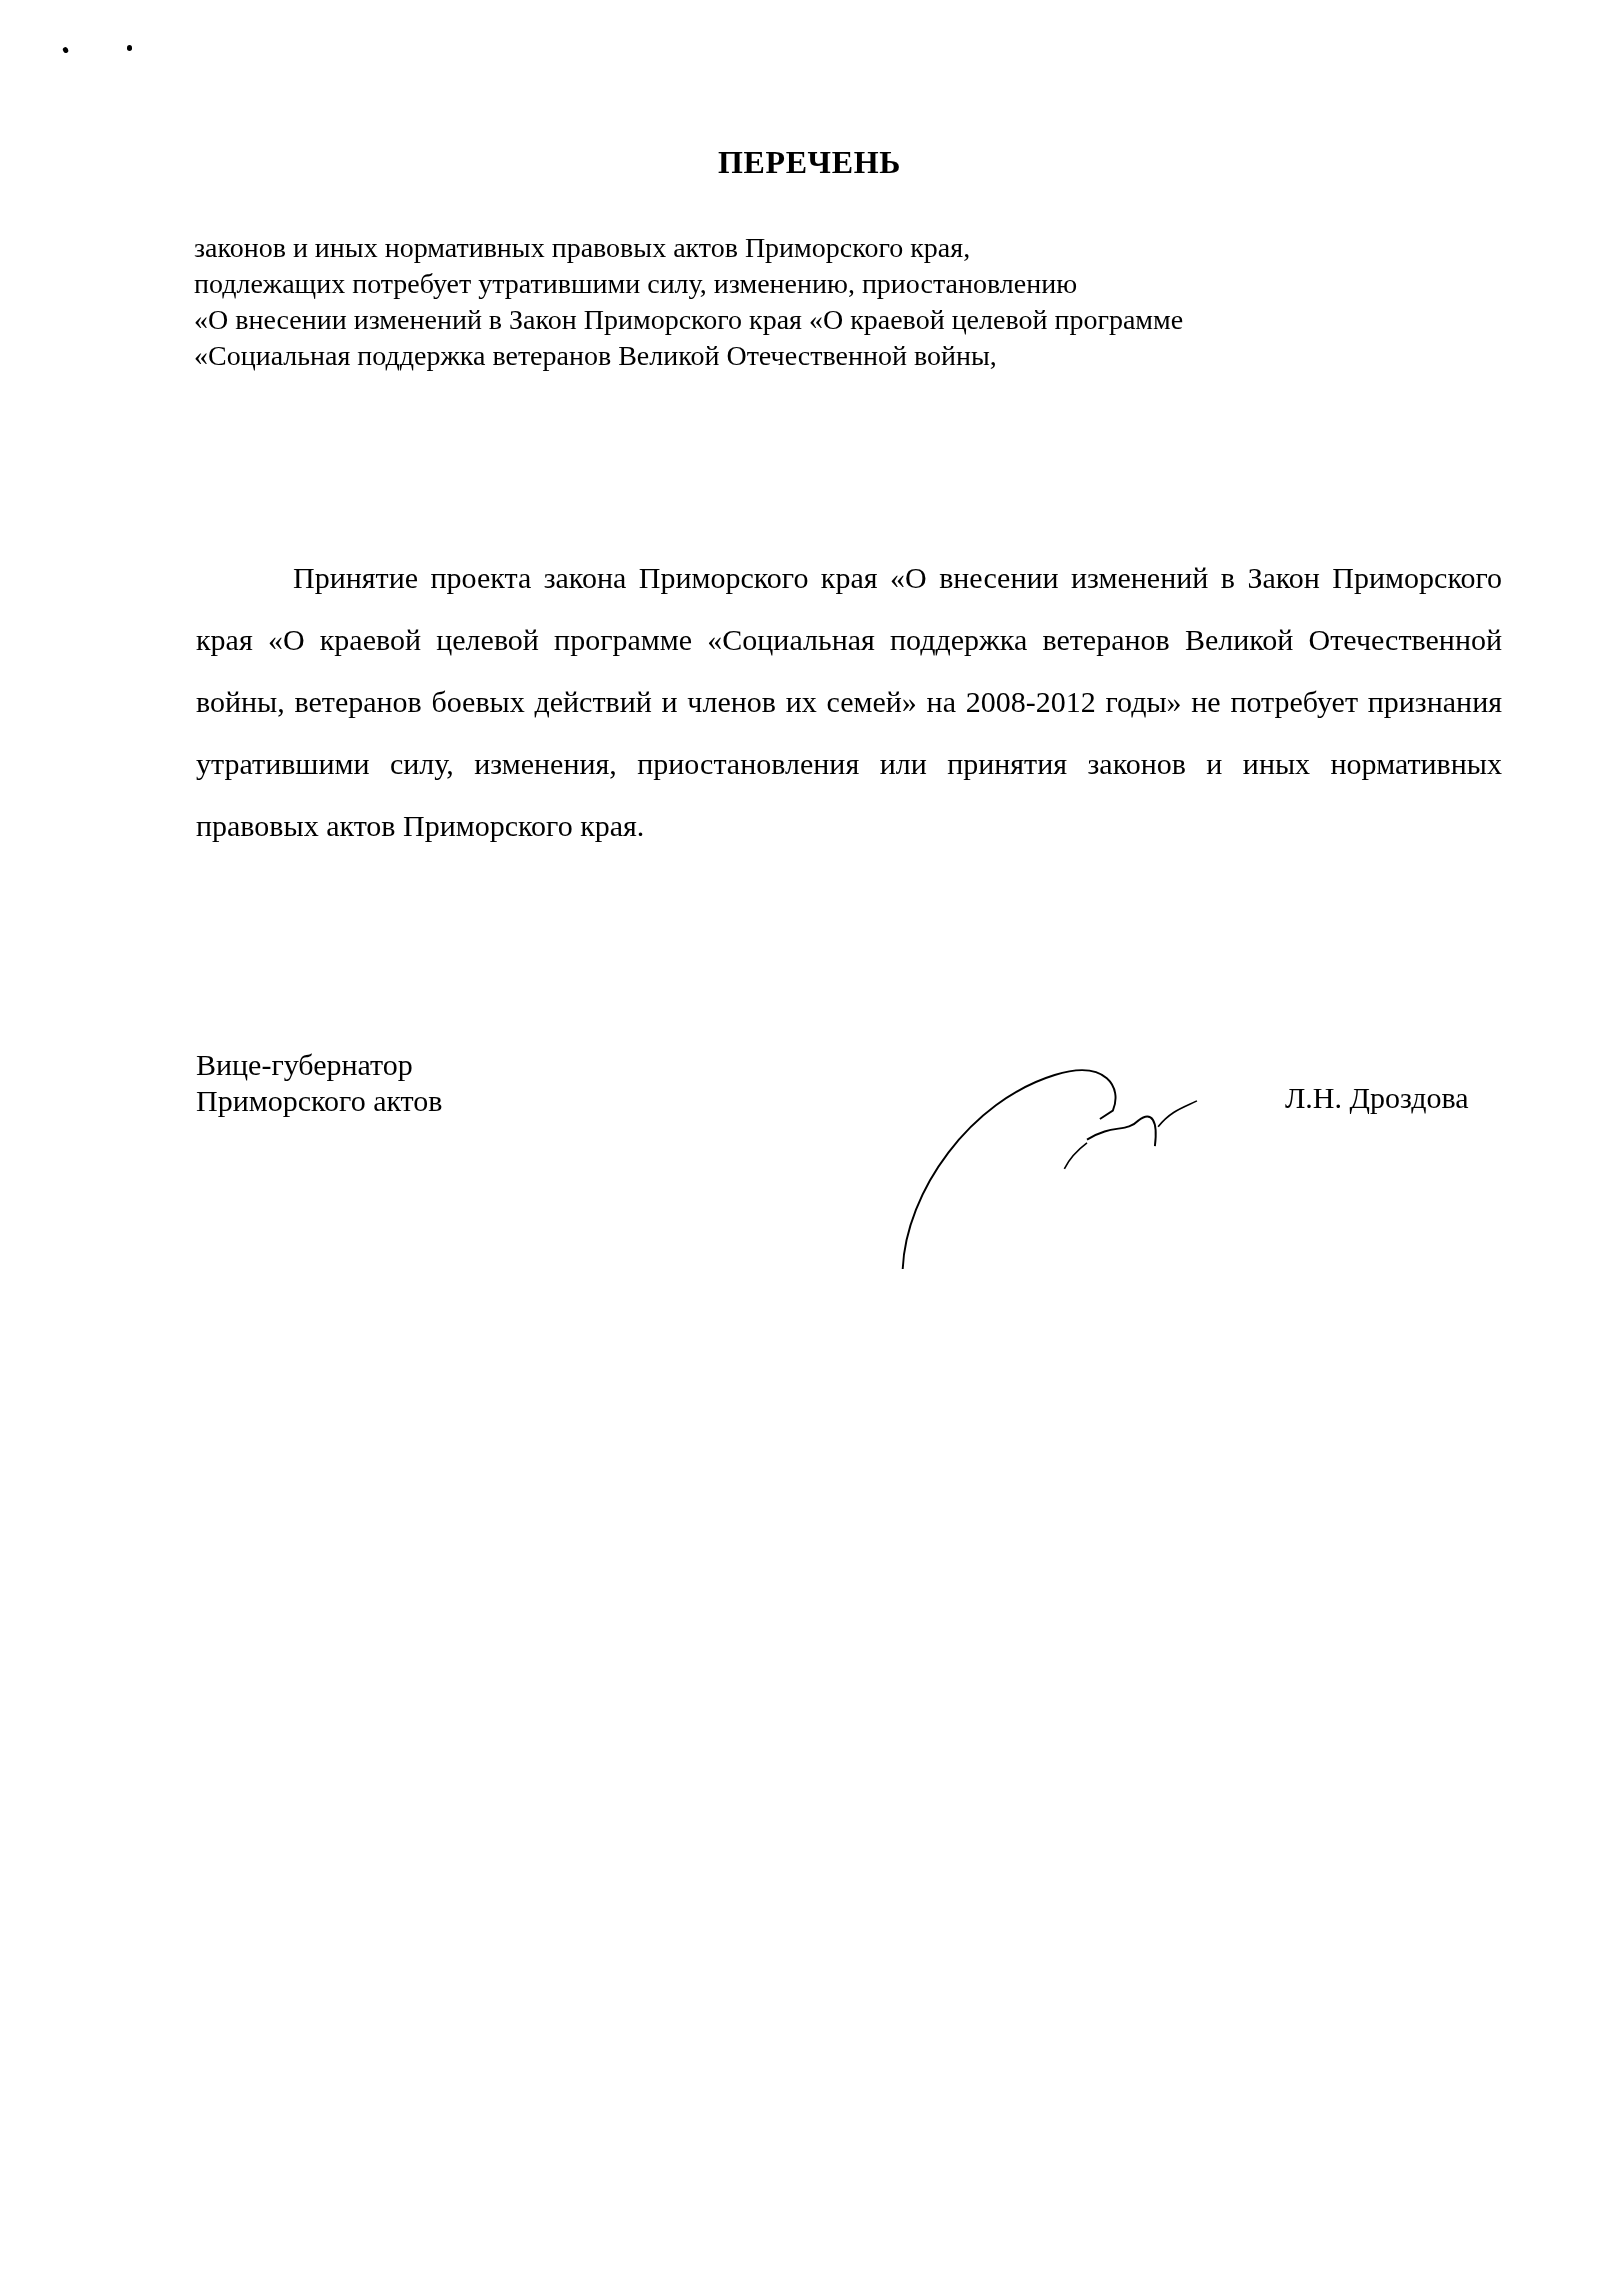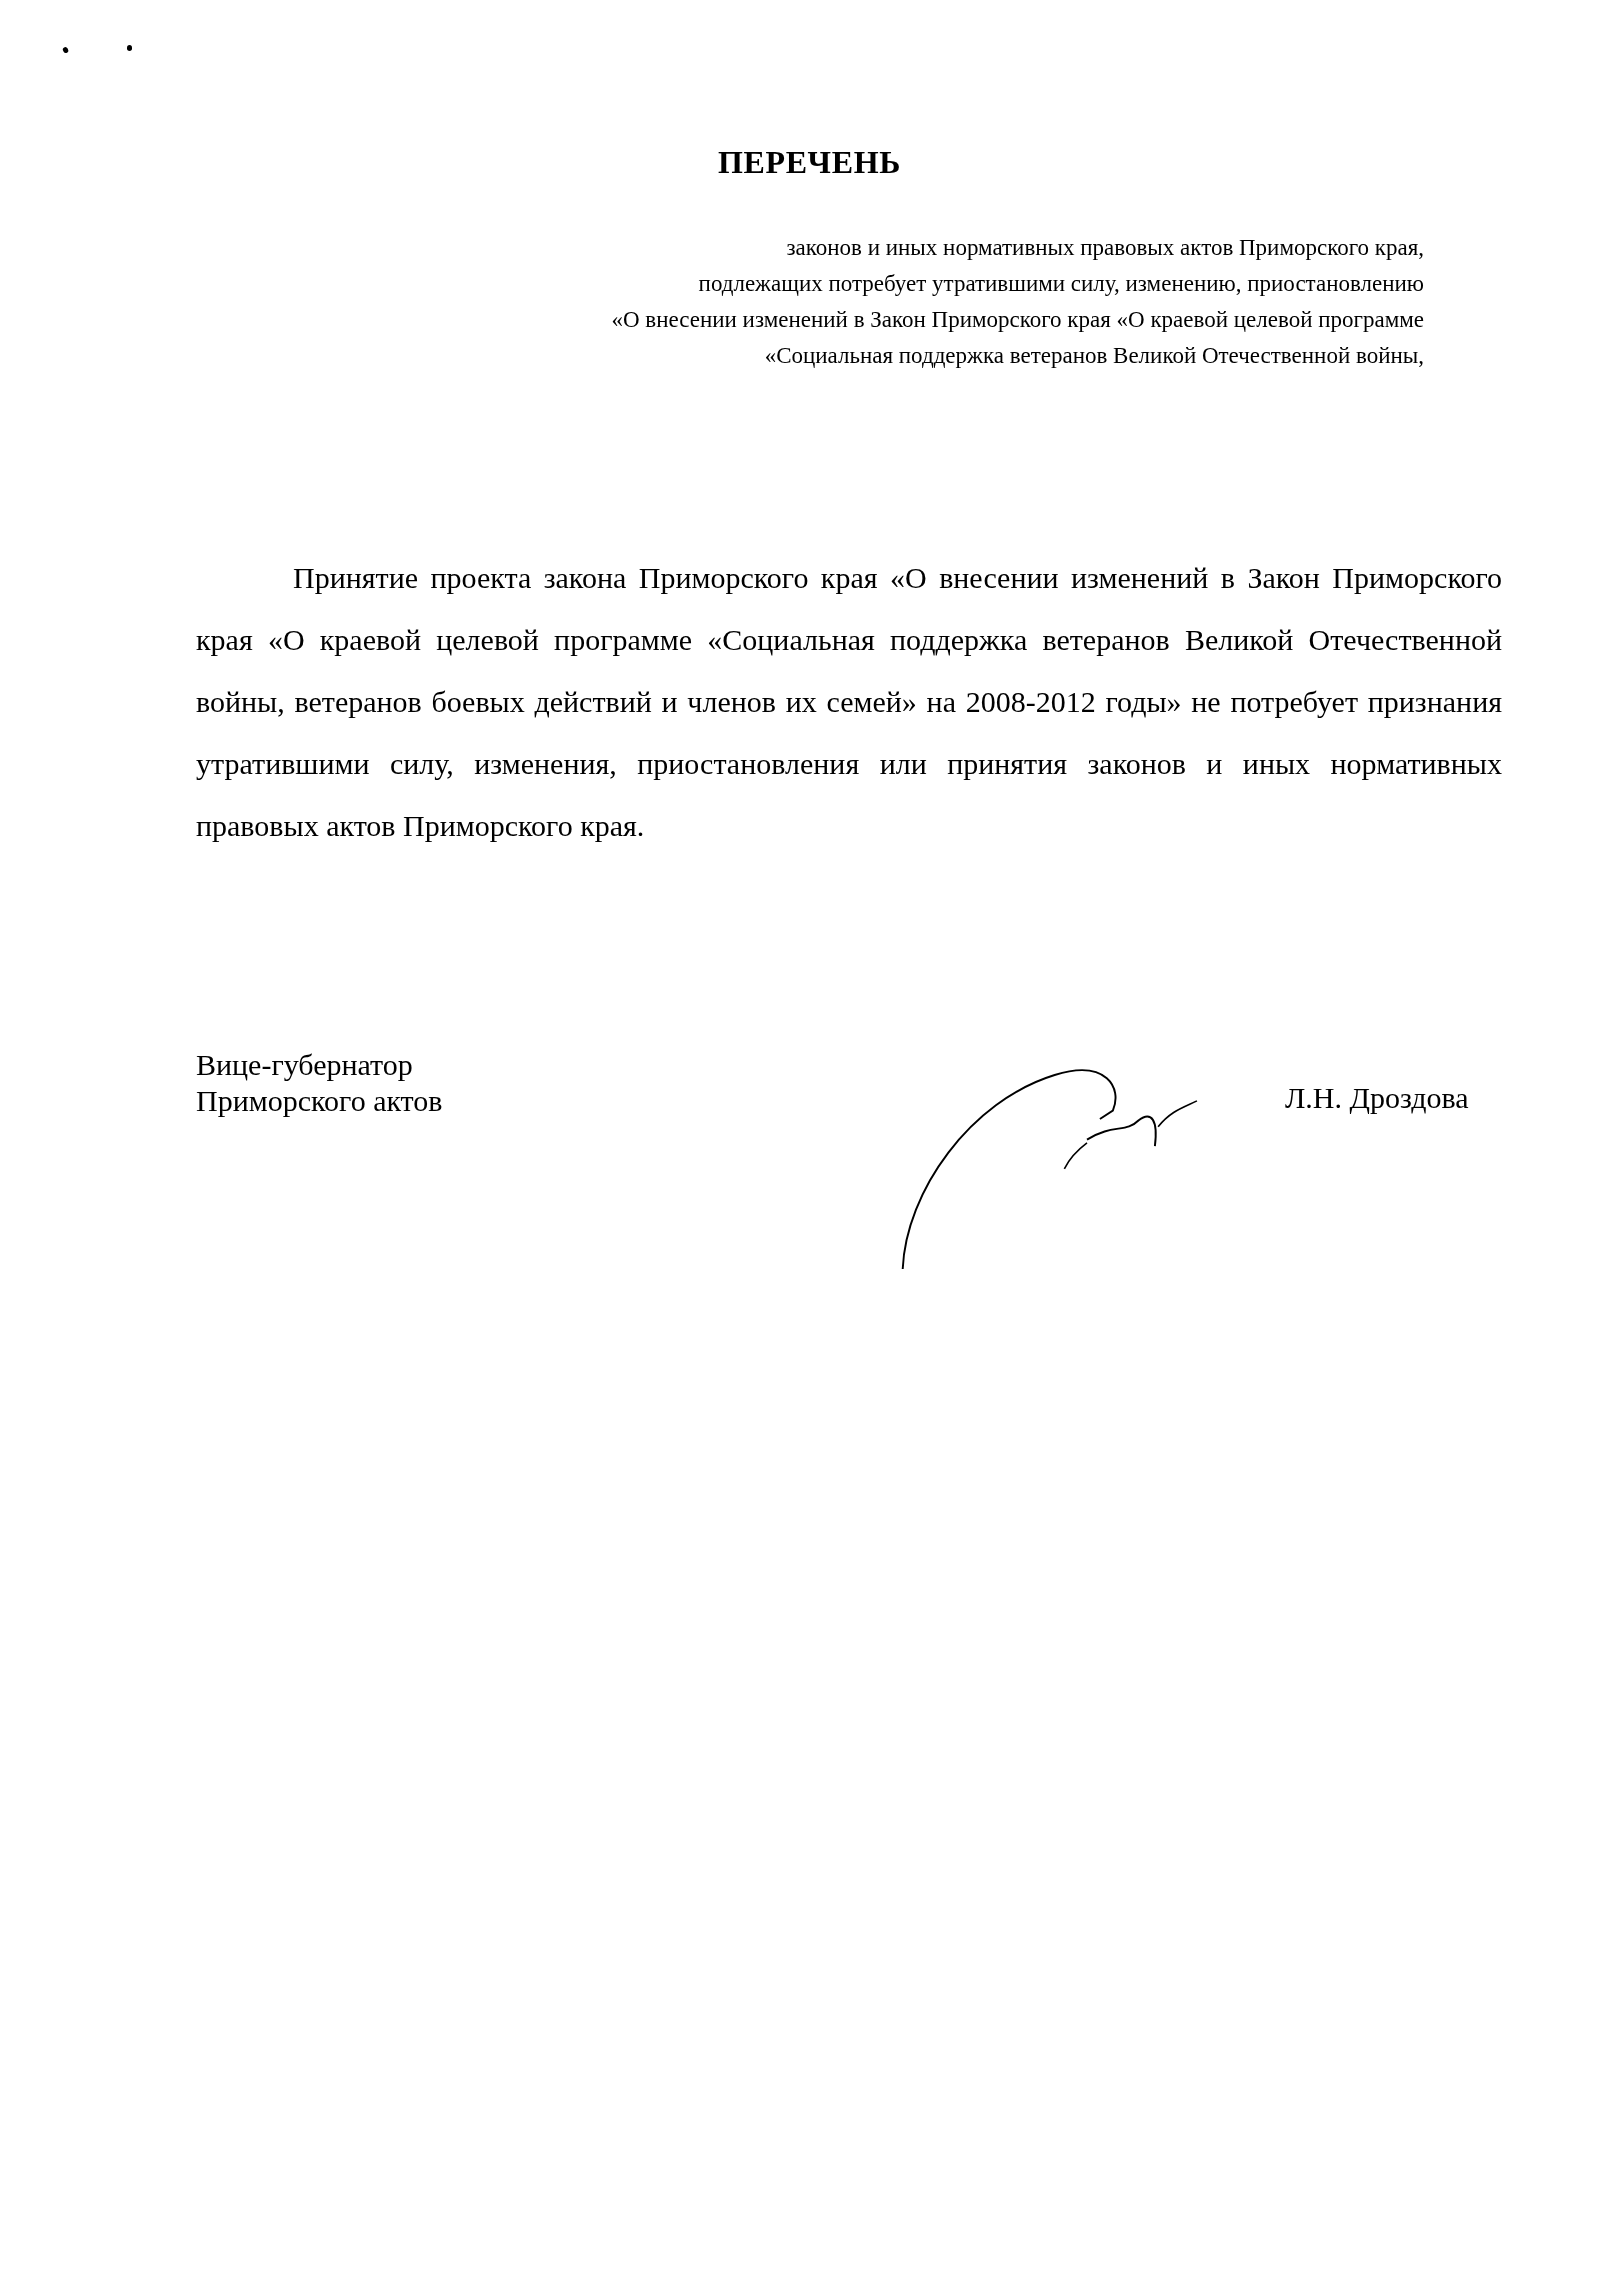--- a/index.html
+++ b/index.html
@@ -4,22 +4,22 @@
   <style>
     html, body { margin: 0; padding: 0; background: #ffffff; }
     body { width: 1619px; height: 2273px; position: relative; overflow: hidden;
            font-family: "Liberation Serif", "DejaVu Serif", serif; color: #000; }
     .page { position: absolute; left: 0; top: 0; width: 1619px; height: 1640px; }
     .speck { position: absolute; width: 5.2px; height: 5.8px; background: #000; border-radius: 50%; }
     .speck.s1 { left: 63px; top: 47px; transform: rotate(-30deg); }
     .speck.s2 { left: 127px; top: 45px; }
     .title { position: absolute; left: 0; width: 1619px; top: 144px; text-align: center;
              font-weight: bold; font-size: 32px; letter-spacing: 0.6px; }
-    .subtitle { position: absolute; left: 194px; width: 1230px; top: 230px; text-align: right;
-                font-size: 23px; line-height: 36px; }
+    .subtitle { position: absolute; left: 194px; width: 1230px; top: 230px; text-align: left;
+                font-size: 28px; line-height: 36px; }
     .subtitle div { white-space: nowrap; }
     .body-para { position: absolute; left: 196px; width: 1306px; top: 547px;
                  font-size: 30px; line-height: 62px; text-align: justify; text-indent: 97px; }
     .sig-left { position: absolute; left: 196px; top: 1047px; font-size: 30px; line-height: 36px; }
     .sig-name { position: absolute; left: 1285px; top: 1081px; font-size: 30px; white-space: nowrap; text-align: center; }
     .signature { position: absolute; left: 893px; top: 1062px; width: 388px; height: 220px; }
   </style>
 </head>
 <body>
 

